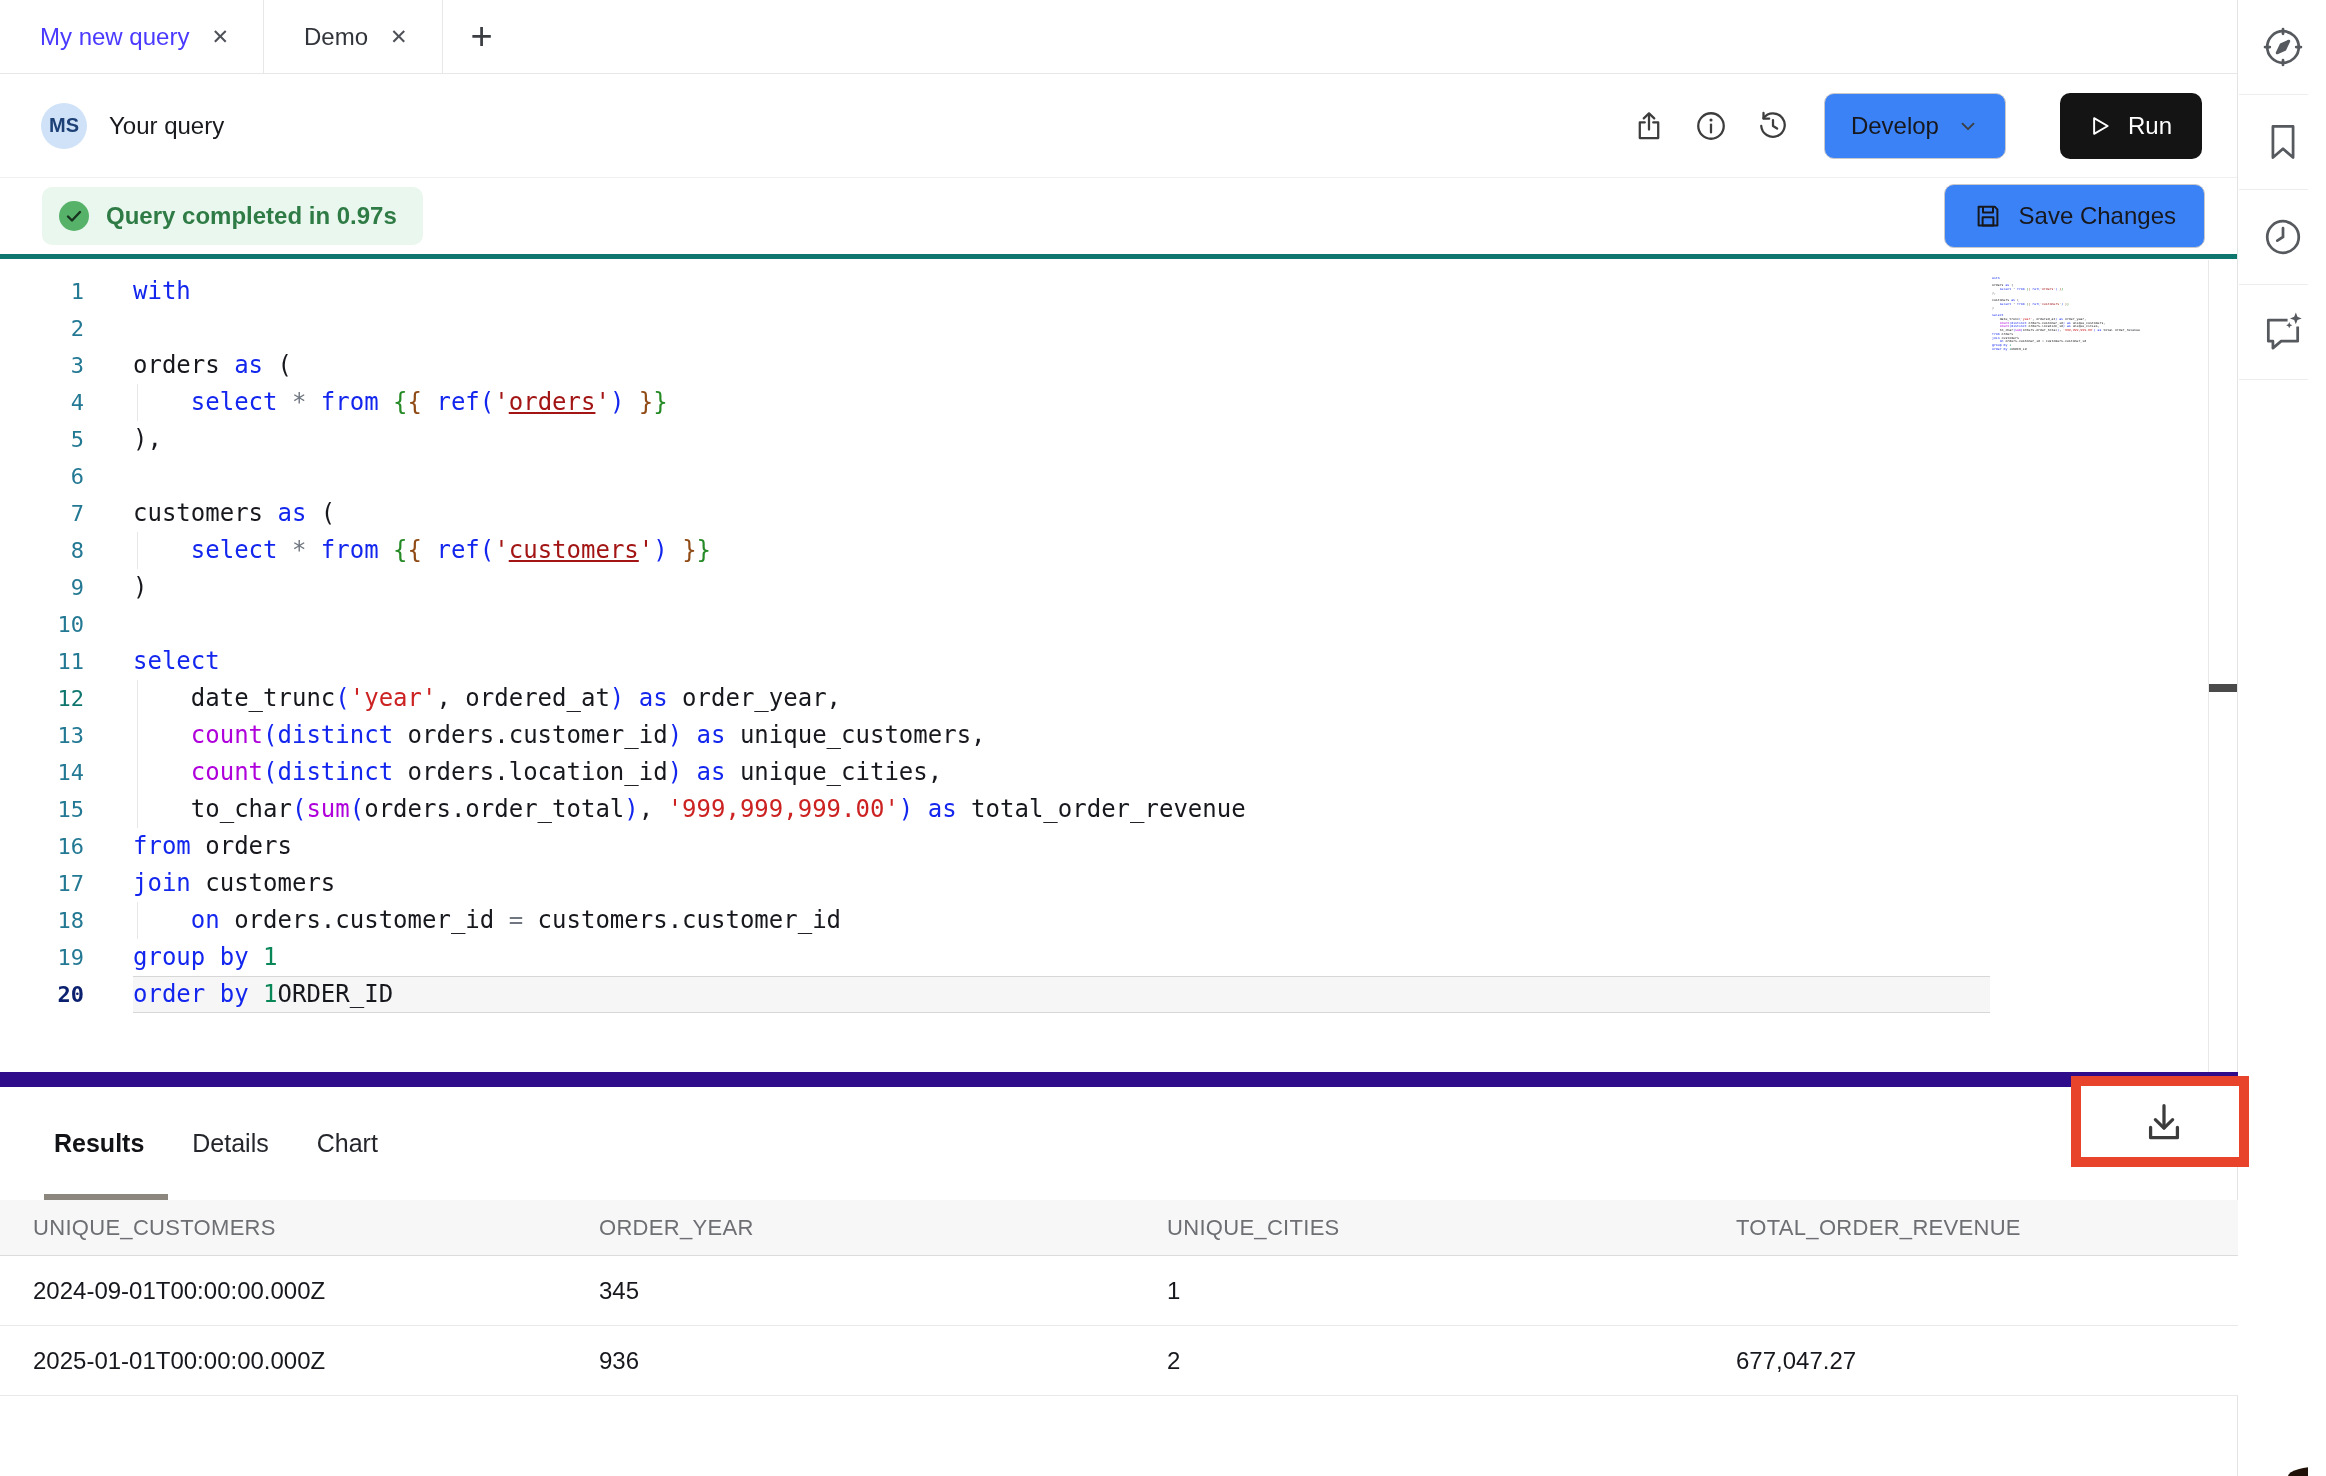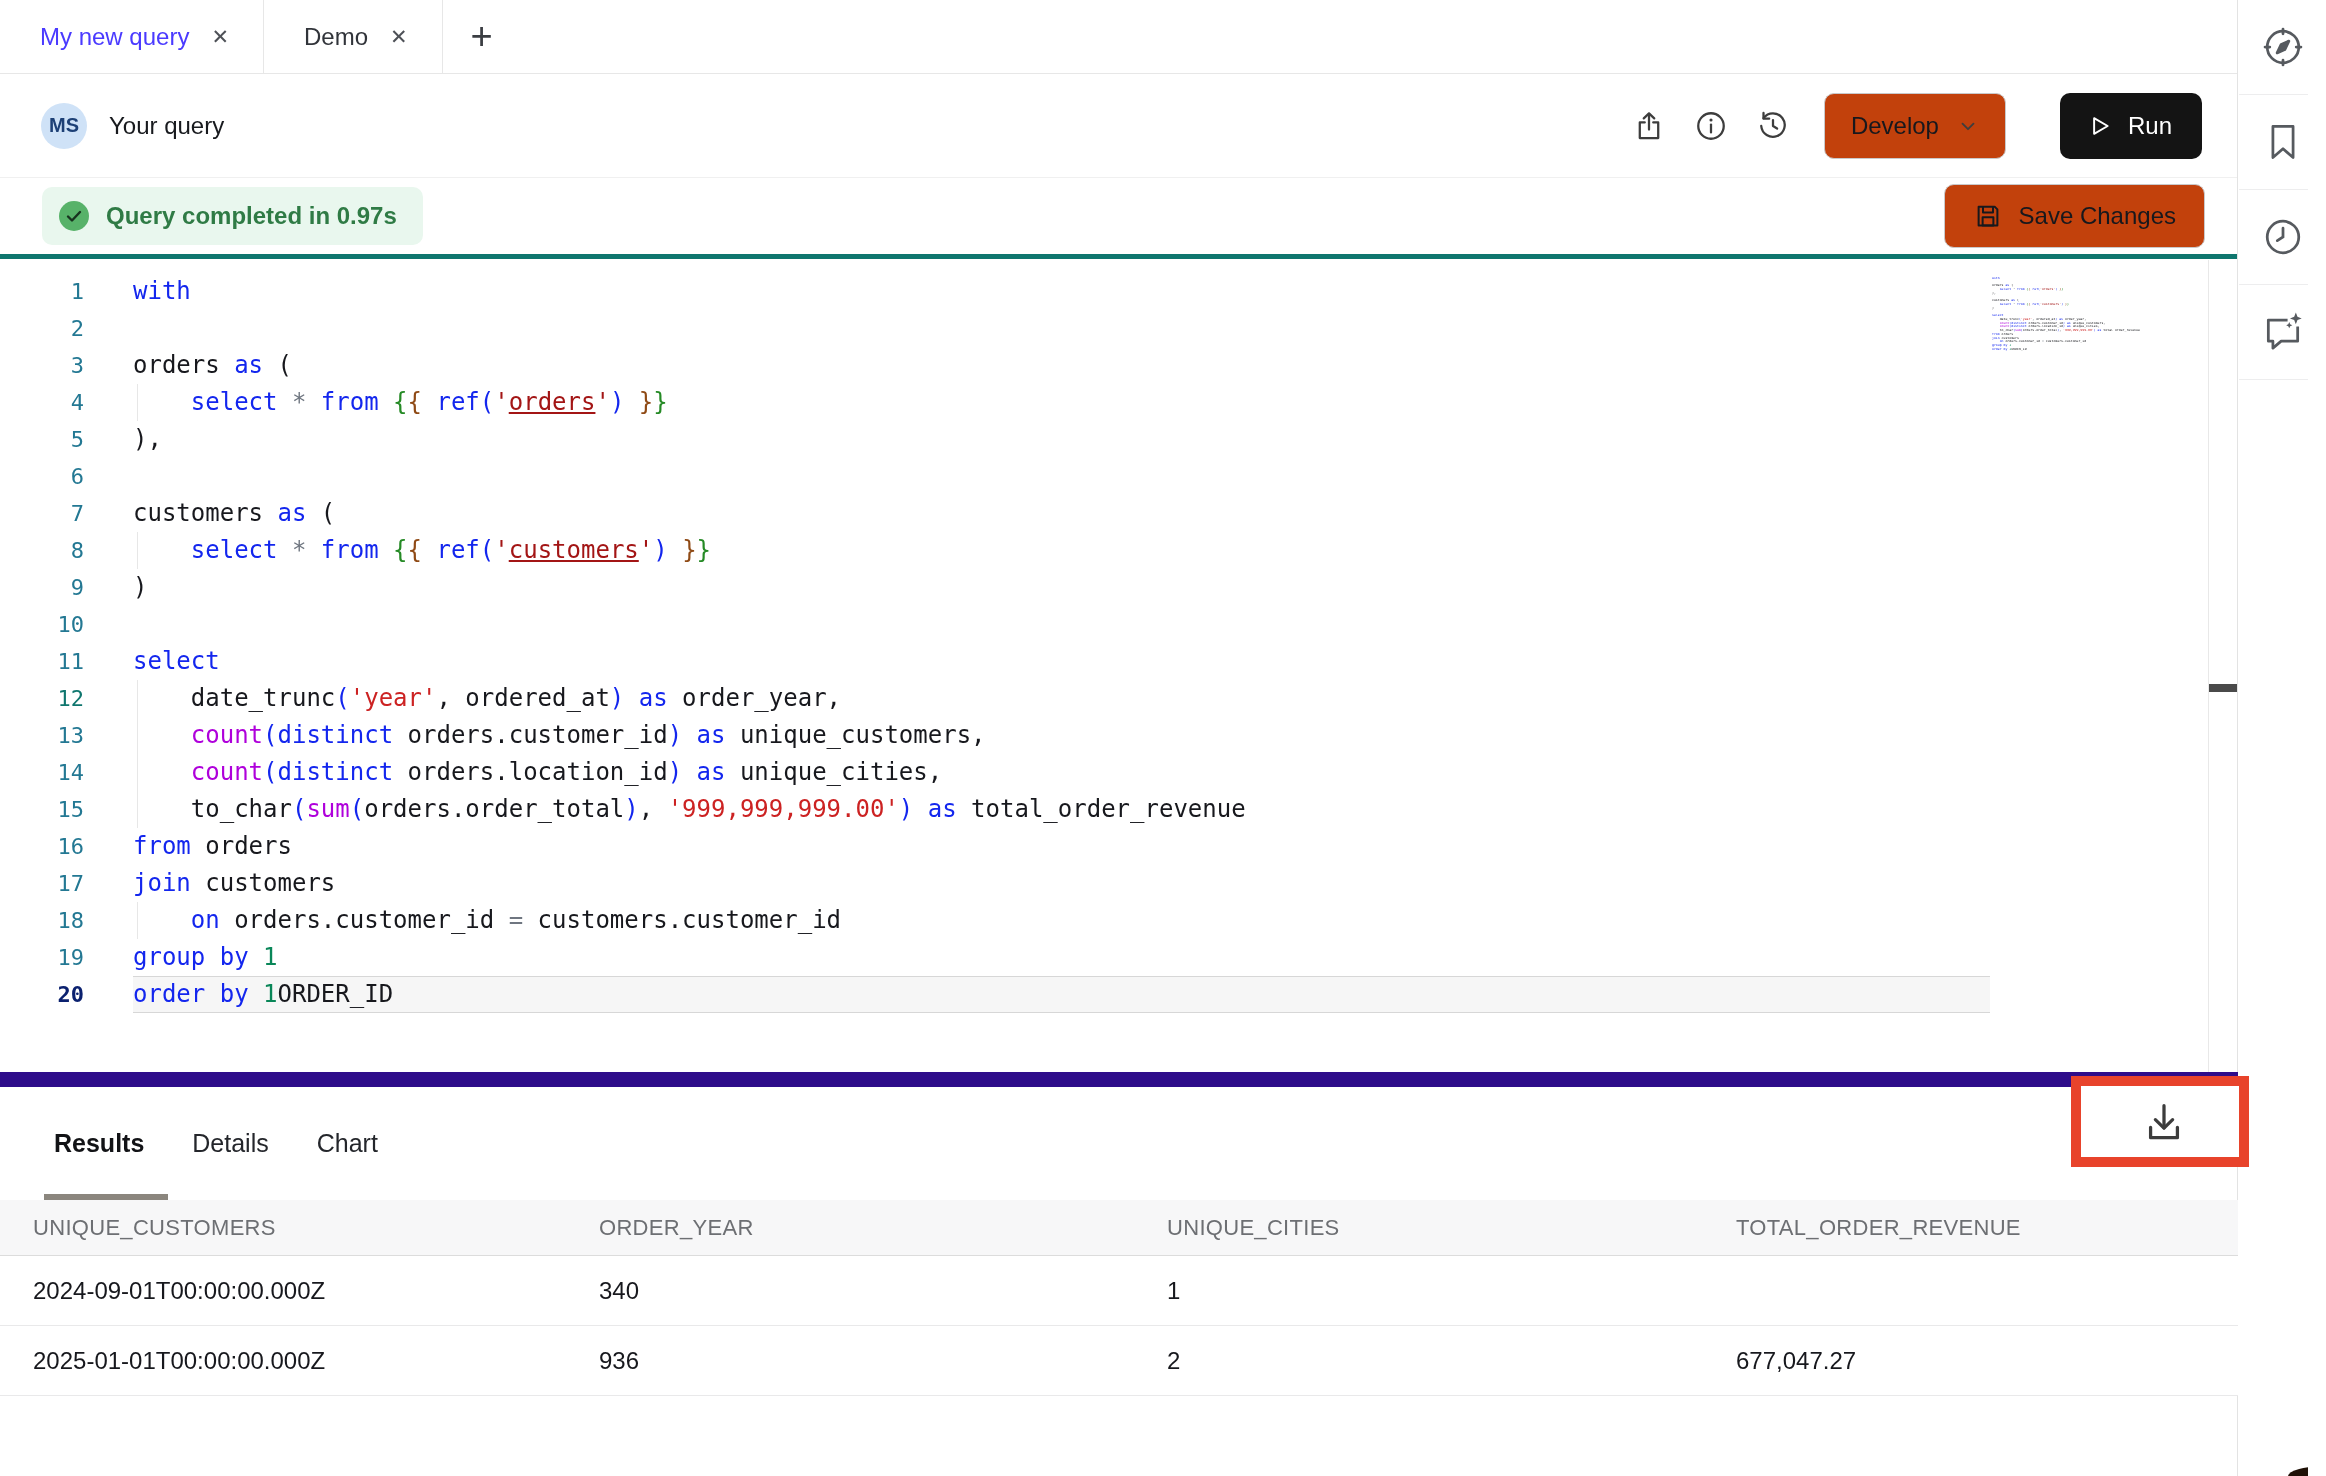--- a/index.html
+++ b/index.html
@@ -16,21 +16,21 @@
   .tab-x{font-size:21px;color:#4e5157}
   .newtab{width:78px;display:flex;align-items:center;justify-content:center;font-size:38px;font-weight:300;color:#3a3d42}
 
   
   .header{height:104px;border-bottom:1px solid #f0f0f0;display:flex;align-items:center;padding:0 35px 0 41px}
   .avatar{width:46px;height:46px;border-radius:50%;background:#cfe2f7;color:#1d4076;font-weight:700;font-size:20px;
           display:flex;align-items:center;justify-content:center;flex:none}
   .qtitle{margin-left:22px;font-size:24px;color:#181a1e}
   .hright{margin-left:auto;display:flex;align-items:center;gap:28px}
   .hicon{width:34px;height:34px;display:block;cursor:pointer}
-  .btn{display:flex;align-items:center;border:1.5px solid #c9c9cb;border-radius:10px;background:#c2410c;
+  .btn{display:flex;align-items:center;border:1.5px solid #c9c9cb;border-radius:10px;background:#3b82f6;
        font-size:24px;color:#17181d;cursor:pointer}
   .develop{height:66px;padding:0 26px;gap:18px;margin-left:6px}
   .run{height:66px;padding:0 30px 0 26px;gap:16px;background:var(--run-bg,#141414);color:#fff;border:none;
        margin-left:26px;border-radius:10px;font-weight:500}
 
   
   .statusrow{height:81px;border-bottom:5px solid #0f766e;display:flex;align-items:center;padding:0 32px 0 42px}
   .badge{display:flex;align-items:center;gap:16px;background:var(--badge-bg,#e9f7ee);border-radius:10px;height:58px;
          padding:0 26px 0 16px;font-size:24px;font-weight:600;color:var(--badge-text,#2f7b45)}
   .save{margin-left:auto;height:64px;padding:0 28px;gap:16px;font-weight:500}
@@ -248,21 +248,21 @@
       </div>
       <div class="thead" id="thead">
           <span>UNIQUE_CUSTOMERS</span>
           <span>ORDER_YEAR</span>
           <span>UNIQUE_CITIES</span>
           <span>TOTAL_ORDER_REVENUE</span>
         </div>
       <div id="tbody">
           <div class="trow">
             <span>2024-09-01T00:00:00.000Z</span>
-            <span>340</span>
+            <span>345</span>
             <span>1</span>
           </div>
           <div class="trow">
             <span>2025-01-01T00:00:00.000Z</span>
             <span>936</span>
             <span>2</span>
             <span>677,047.27</span>
           </div>
         </div>
     </div>

